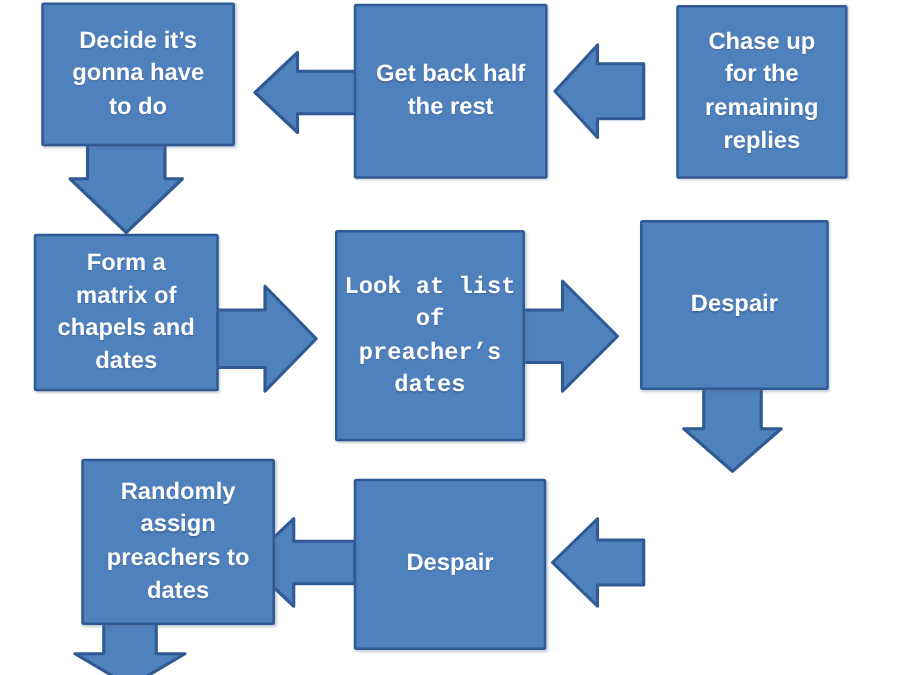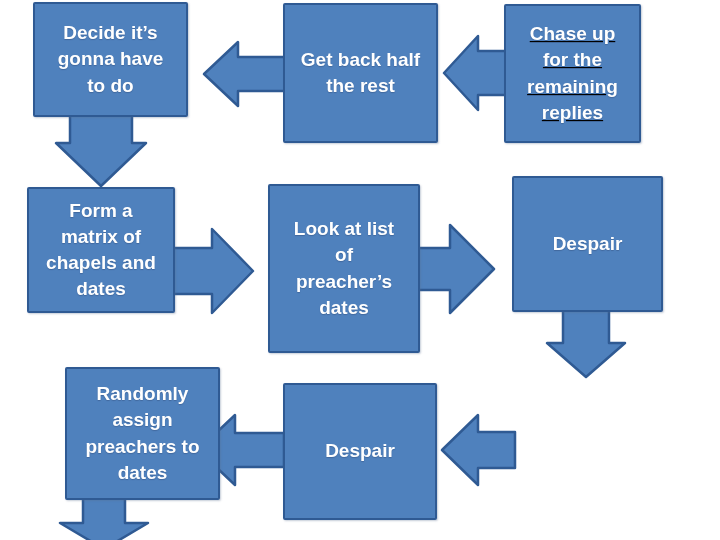--- a/index.html
+++ b/index.html
@@ -48,23 +48,23 @@
     font-weight: bold;
     text-align: center;
     white-space: pre-line;
     text-shadow: 0 1px 1px rgba(40,60,100,0.35);
     padding: 2px 4px;
     width: 100%;
   }
   
   .n-decide   { left: 33px;  top: 2px;   width: 155px; height: 115px; }
   .n-getback  { left: 283px; top: 3px;   width: 155px; height: 140px; }
-  .n-chaseup  { left: 504px; top: 4px;   width: 137px; height: 139px; text-decoration: underline; }
+  .n-chaseup  { left: 541px; top: 4px;   width: 137px; height: 139px; }
   .n-matrix   { left: 27px;  top: 187px; width: 148px; height: 126px; }
-  .n-looklist { left: 268px; top: 184px; width: 152px; height: 169px; }
+  .n-looklist { left: 268px; top: 184px; width: 152px; height: 169px; font-family: Liberation Mono, monospace; }
   .n-despair1 { left: 512px; top: 176px; width: 151px; height: 136px; }
   .n-consider { left: 513px; top: 383px; width: 135px; height: 134px; }
   .n-despair2 { left: 283px; top: 383px; width: 154px; height: 137px; }
   .n-random   { left: 25px;  top: 367px; width: 155px; height: 133px; margin-left: 40px; }
 </style>
 </head>
 <body>
 
 <div class="canvas">
 

